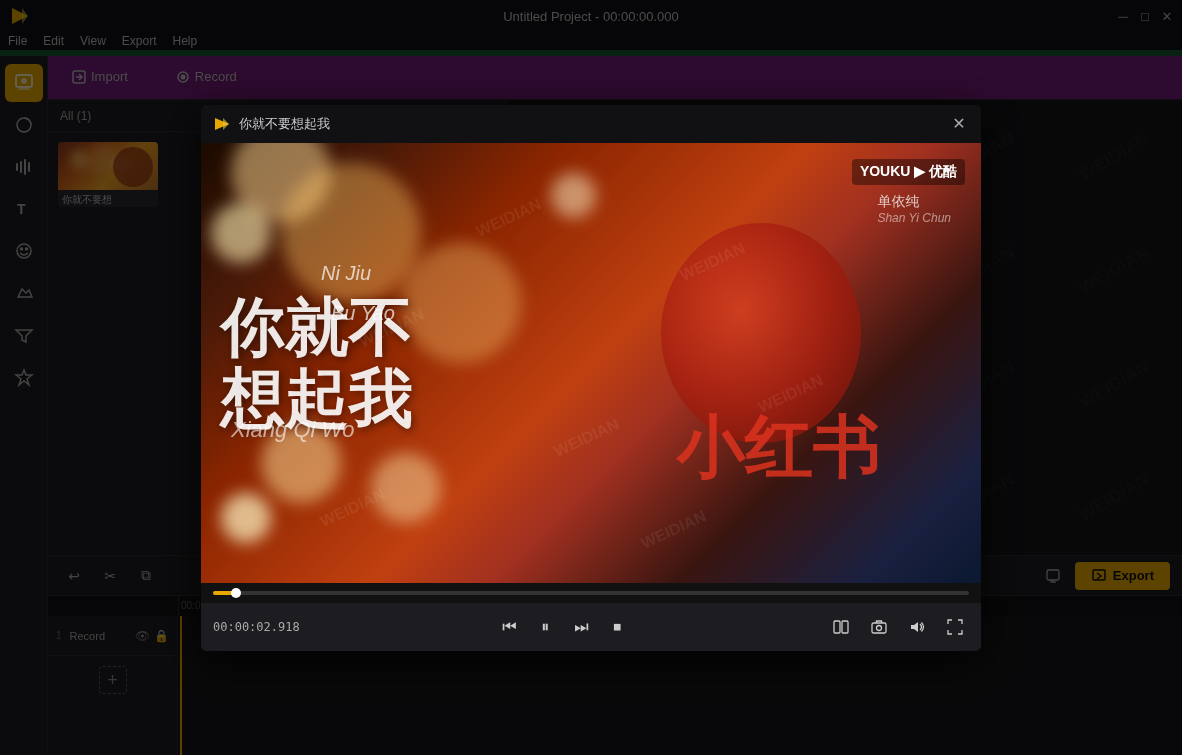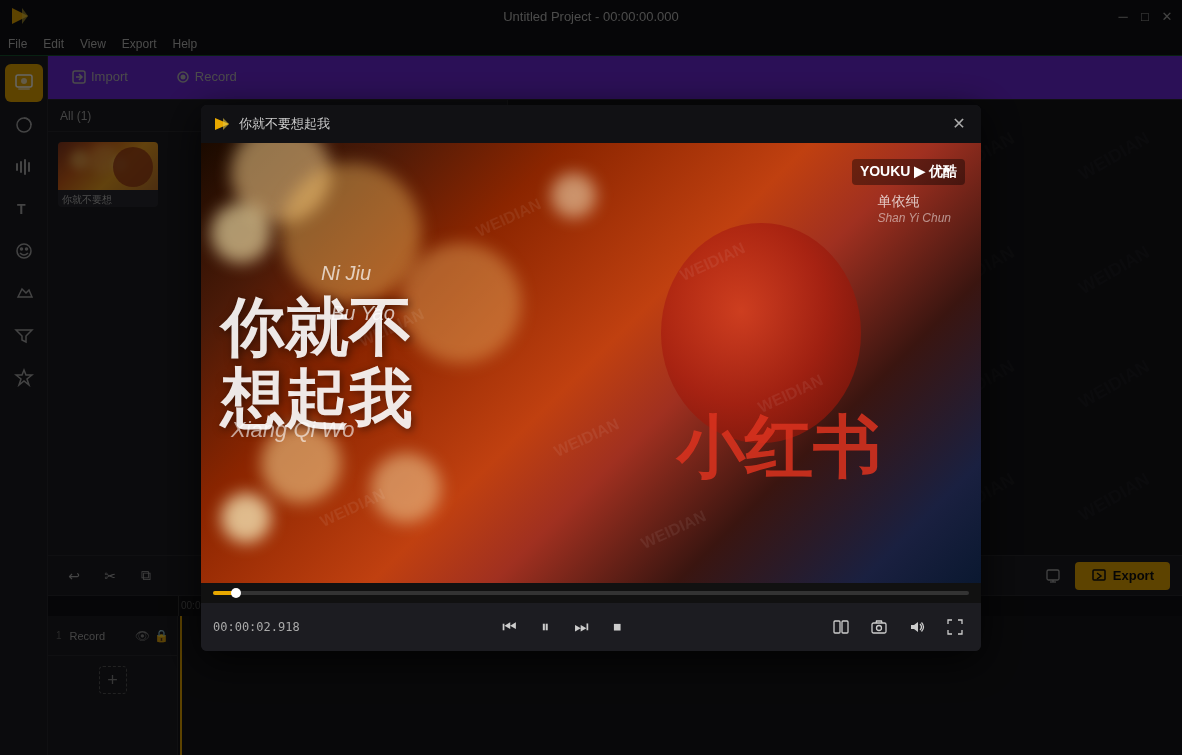--- a/index.html
+++ b/index.html
@@ -50,21 +50,21 @@
 
     
     #menu-bar {
       width: 100%;
       height: 24px;
       background: #111114;
       display: flex;
       align-items: center;
       padding: 0 8px;
       gap: 16px;
-      border-bottom: 1px solid #14532d;
+      border-bottom: 6px solid #14532d;
     }
     #menu-bar span {
       font-size: 12px;
       color: #bbb;
       cursor: pointer;
     }
 
     
     #main-layout {
       display: flex;
@@ -100,21 +100,21 @@
     #content-area {
       flex: 1;
       display: flex;
       flex-direction: column;
       background: #1a1a1e;
     }
 
     
     #tab-bar {
       height: 44px;
-      background: #6d28d9;
+      background: #701a75;
       display: flex;
       align-items: center;
       border-bottom: 1px solid #2a2a2e;
     }
     .tab-item {
       height: 44px;
       display: flex; align-items: center;
       padding: 0 24px;
       font-size: 13px;
       cursor: pointer;

